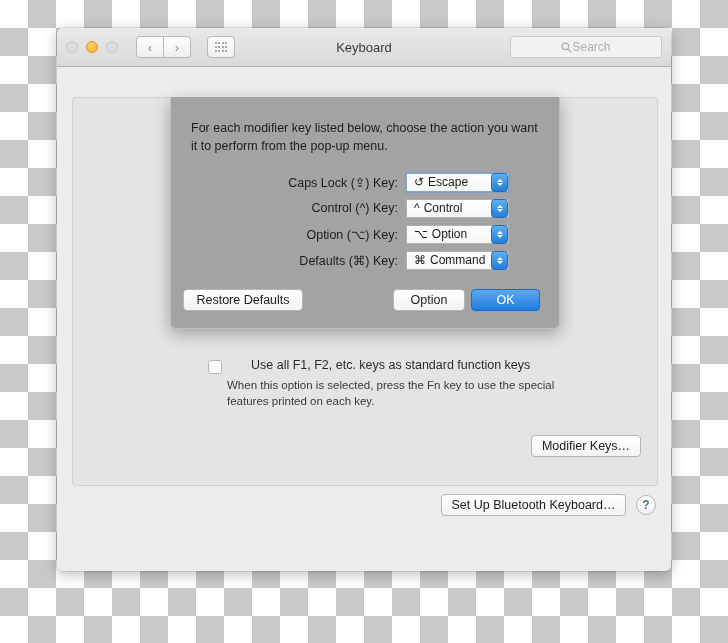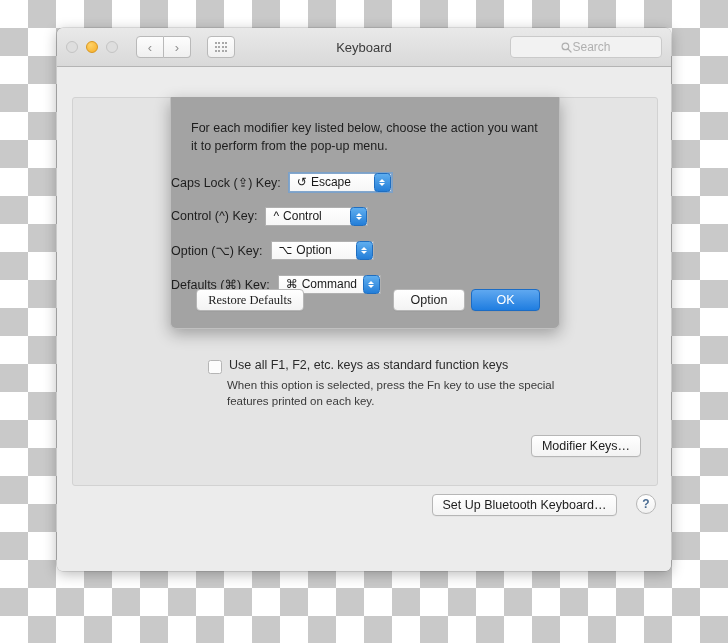--- a/index.html
+++ b/index.html
@@ -151,21 +151,21 @@
   }
   #fnkeys-row { display: flex; align-items: flex-start; gap: 7px; }
   .checkbox {
     width: 12px; height: 12px;
     margin-top: 2px;
     background: #fcfcfc;
     border: 1px solid #b5b5b5;
     border-radius: 2.5px;
     flex: none;
   }
-  #fnkeys-label { font-size: 12.5px; color: #2b2b2b; line-height: 1.2; }
+  #fnkeys-label { font-size: 12.5px; color: #2b2b2b; line-height: 1.2; margin-left: 22px; }
   #fnkeys-sub {
     margin-left: 19px;
     margin-top: 4px;
     font-size: 11.5px;
     color: #3a3a3a;
     line-height: 1.35;
     max-width: 330px;
   }
 
   
@@ -189,22 +189,22 @@
     top: 368px;
     width: 110px;
     height: 22px;
   }
 
   #bottom-bar {
     position: absolute;
     right: 15px;
     top: 427px;
     display: flex;
-    align-items: flex-start;
-    gap: 19px;
+    align-items: center;
+    gap: 10px;
   }
   #bluetooth-btn { width: 185px; height: 22px; }
   #help-btn {
     width: 20px; height: 20px;
     border-radius: 50%;
     background: linear-gradient(to bottom, #ffffff, #f1f1f1);
     border: 1px solid #b6b6b6;
     display: flex; align-items: center; justify-content: center;
     font-size: 12px; color: #4a6c92; font-weight: bold;
     box-sizing: border-box;
@@ -228,24 +228,23 @@
     margin: 22px 20px 0 20px;
     font-size: 12.5px;
     color: #1d1d1d;
     line-height: 1.45;
   }
 
   #rows { margin-top: 14px; }
   .mod-row {
     display: flex;
     align-items: center;
-    justify-content: flex-start;
+    justify-content: flex-end;
     height: 26px;
     padding-right: 50px;
-    margin-top: 8px;
   }
   .mod-label {
     font-size: 12.5px;
     color: #1d1d1d;
     text-align: right;
     margin-right: 8px;
     white-space: nowrap;
   }
   .popup {
     position: relative;
@@ -296,24 +295,23 @@
   #sheet-buttons {
     position: absolute;
     left: 0; right: 0;
     bottom: 17px;
     height: 22px;
     padding: 0 19px;
     box-sizing: border-box;
   }
   #restore-defaults-btn {
     position: absolute;
-    left: 25px;
-    width: 108px;
+    left: 12px;
+    width: 120px;
     height: 22px;
-    font-family: Liberation Serif, serif;
   }
   #cancel-btn {
     position: absolute;
     right: 94px;
     width: 72px;
     height: 22px;
   }
   #ok-btn {
     position: absolute;
     right: 19px;

